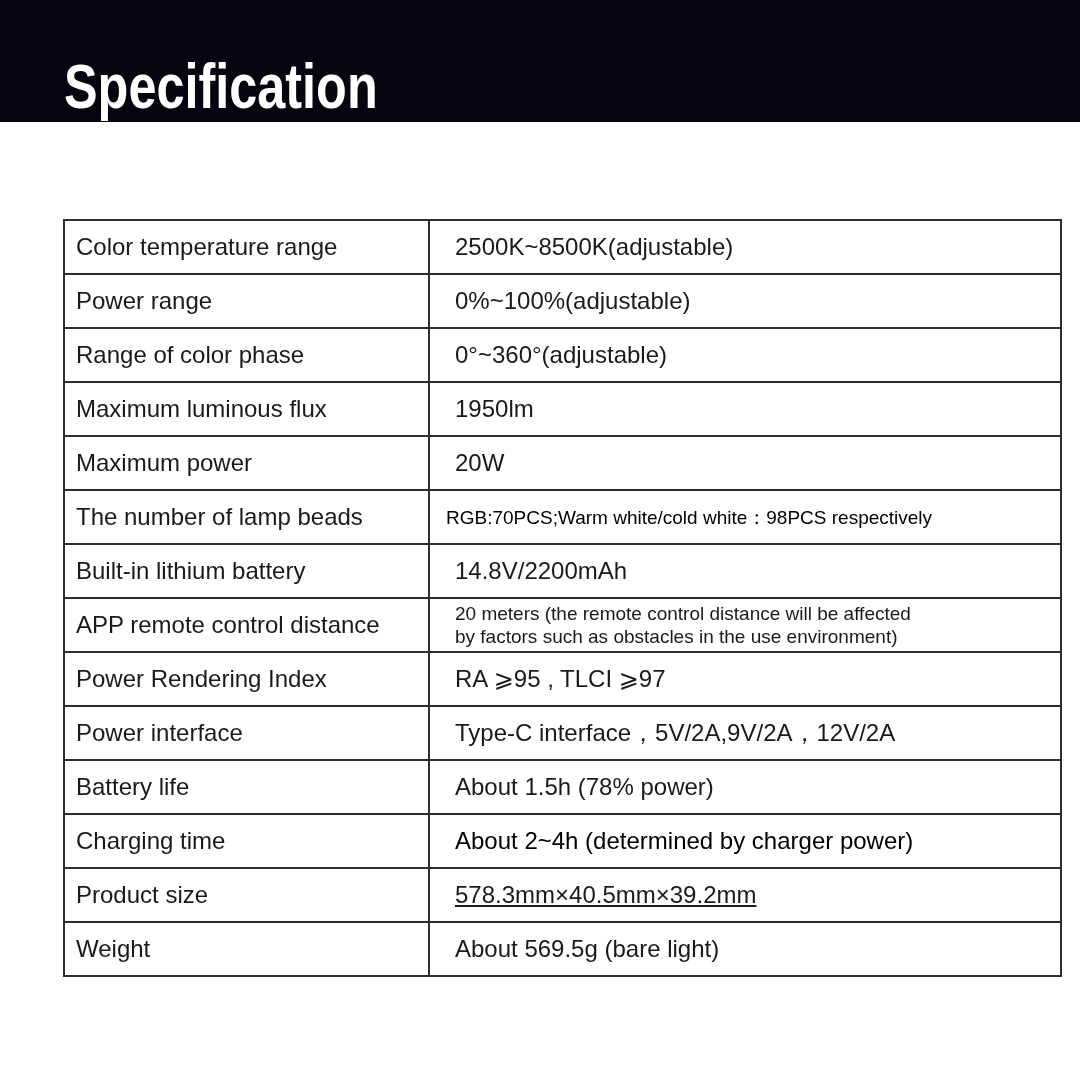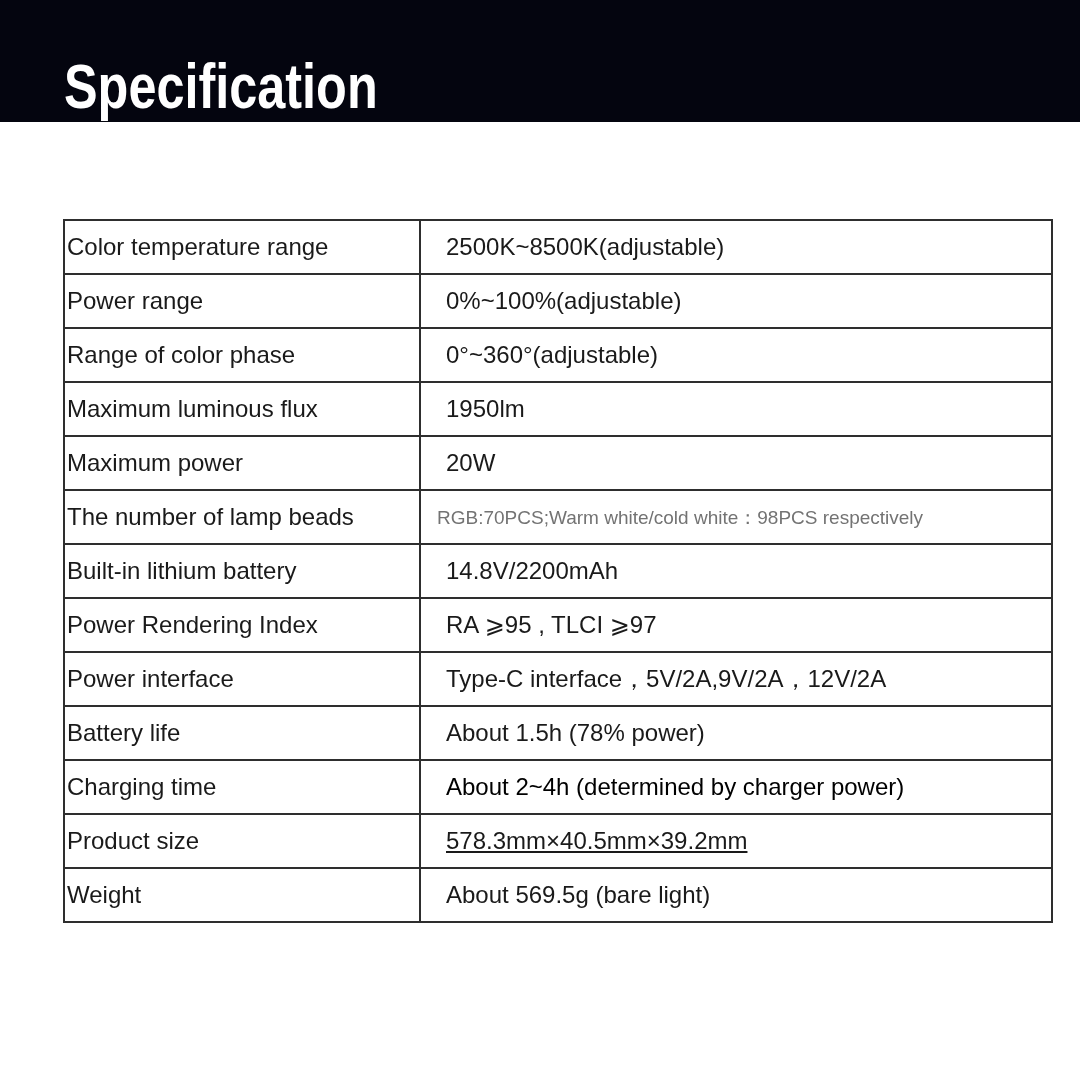--- a/index.html
+++ b/index.html
@@ -46,21 +46,21 @@
   }
   .spec-table td {
     border: 2px solid #2e2e2e;
     height: 50px;
     vertical-align: middle;
     color: #1a1a1a;
     overflow: hidden;
   }
   .label-cell {
     width: 351px;
-    padding-left: 2px;
+    padding-left: 11px;
     font-size: 24px;
   }
   .value-cell {
     width: 599px;
     padding-left: 25px;
     padding-right: 6px;
     font-size: 24px;
   }
   .value-cell.small {
     font-size: 19px;
@@ -98,28 +98,32 @@
   </tr>
 
 
   <tr>
     <td class="label-cell" style="color: rgb(26, 26, 26); border-color: rgb(46, 46, 46);">Maximum power</td>
     <td class="value-cell" style="color: rgb(26, 26, 26); border-color: rgb(46, 46, 46);">20W</td>
   </tr>
 
   <tr>
     <td class="label-cell" style="color: rgb(26, 26, 26); border-color: rgb(46, 46, 46);">The number of lamp beads</td>
-    <td class="value-cell small" style="color: #737373; border-color: rgb(46, 46, 46); padding-left: 16px;">RGB:70PCS;Warm white/cold white：98PCS respectively</td>
+    <td class="value-cell small" style="color: #000000; border-color: rgb(46, 46, 46); padding-left: 16px;">RGB:70PCS;Warm white/cold white：98PCS respectively</td>
   </tr>
 
   <tr>
     <td class="label-cell" style="color: rgb(26, 26, 26); border-color: rgb(46, 46, 46);">Built-in lithium battery</td>
     <td class="value-cell" style="color: rgb(26, 26, 26); border-color: rgb(46, 46, 46);">14.8V/2200mAh</td>
   </tr>
 
+  <tr>
+    <td class="label-cell" style="color: rgb(26, 26, 26); border-color: rgb(46, 46, 46);">APP remote control distance</td>
+    <td class="value-cell small" style="color: rgb(26, 26, 26); border-color: rgb(46, 46, 46);">20 meters (the remote control distance will be affected<br>by factors such as obstacles in the use environment)</td>
+  </tr>
 
   <tr>
     <td class="label-cell" style="color: rgb(26, 26, 26); border-color: rgb(46, 46, 46);">Power Rendering Index</td>
     <td class="value-cell" style="color: rgb(26, 26, 26); border-color: rgb(46, 46, 46);">RA ⩾95 , TLCI ⩾97</td>
   </tr>
 
   <tr>
     <td class="label-cell" style="color: rgb(26, 26, 26); border-color: rgb(46, 46, 46);">Power interface</td>
     <td class="value-cell" style="color: rgb(26, 26, 26); border-color: rgb(46, 46, 46); margin-top: 8px;">Type-C interface，5V/2A,9V/2A，12V/2A</td>
   </tr>

